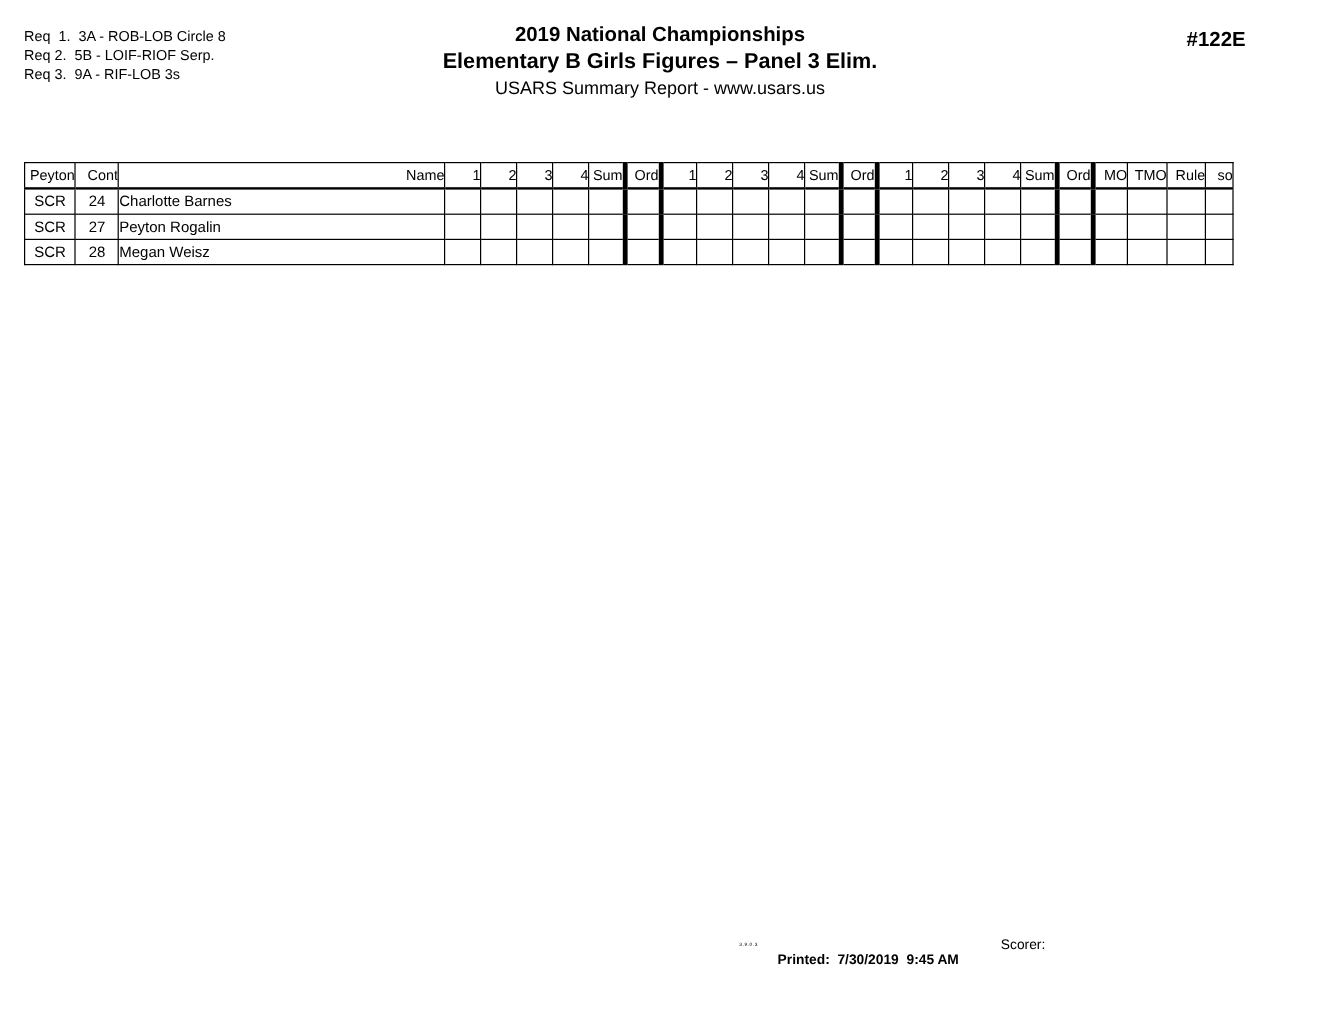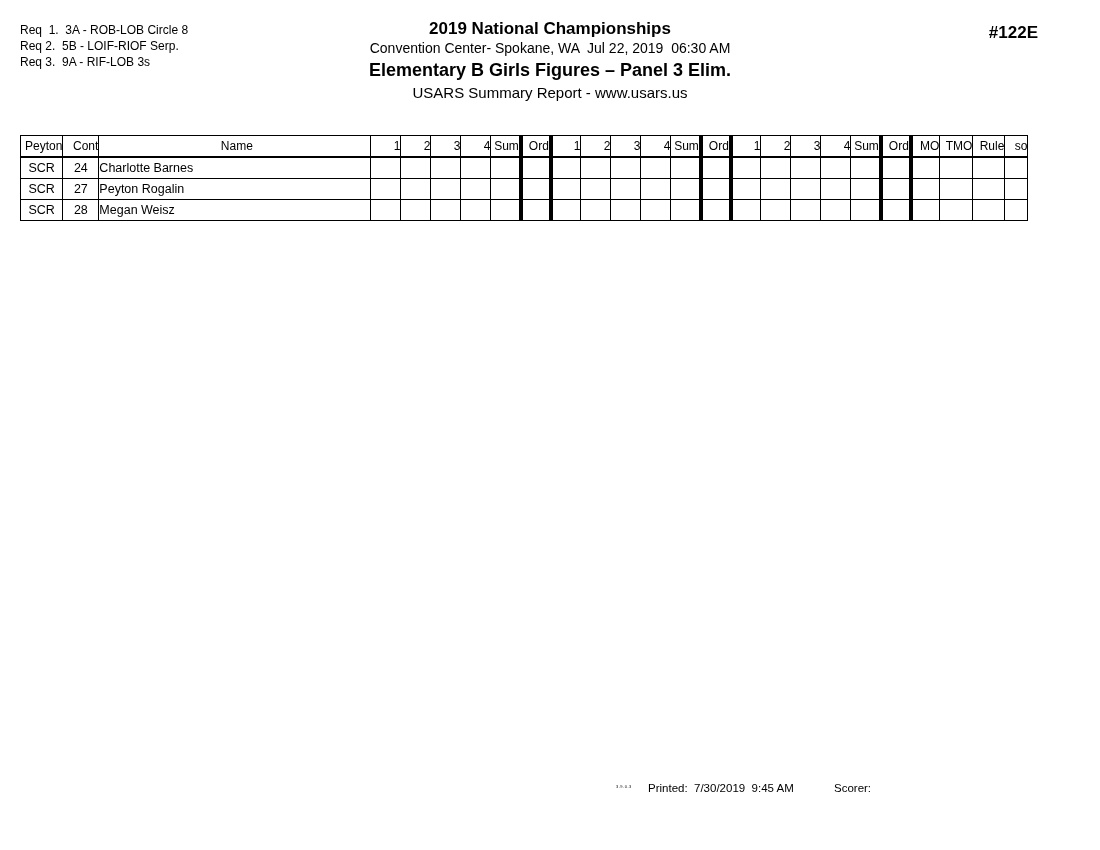--- a/index.html
+++ b/index.html
@@ -104,21 +104,21 @@
   tr.col-head td {
     text-align: right;
     font-size: 12px;
     border-top: 1px solid #000;
   }
   tr.col-head td.left-head {
     text-align: left;
     padding-left: 4px;
   }
   tr.col-head td.name-head {
-    text-align: center;
+    text-align: right;
     padding-left: 4px;
   }
 
   tr.data-row td {
     height: 20px;
     font-size: 12.5px;
   }
   td.c-place, td.c-cont { text-align: center; }
   td.c-name { text-align: left; padding-left: 4px; }
 
@@ -147,41 +147,41 @@
   .foot-version {
     position: absolute;
     left: 616px;
     top: 2px;
     font-size: 4px;
     letter-spacing: 0.5px;
   }
   .foot-printed {
     position: absolute;
     left: 648px;
-    top: 0;
+    top: 12px;
     white-space: pre;
+    font-weight: bold;
   }
   .foot-scorer {
     position: absolute;
     left: 834px;
     top: 0;
   }
 </style>
 </head>
 <body>
 
 <div class="reqs">
   <div class="req-line">Req  1.  3A - ROB-LOB Circle 8</div>
   <div class="req-line">Req 2.  5B - LOIF-RIOF Serp.</div>
   <div class="req-line">Req 3.  9A - RIF-LOB 3s</div>
 </div>
 
 <div class="title-block">
   <div class="title-main">2019 National Championships</div>
-  <div class="title-venue">Convention Center- Spokane, WA  Jul 22, 2019  06:30 AM</div>
   <div class="title-event">Elementary B Girls Figures – Panel 3 Elim.</div>
   <div class="title-report">USARS Summary Report - www.usars.us</div>
 </div>
 
 <div class="event-number">#122E</div>
 
 <div class="sheet">
   <table class="score">
     <colgroup>
       <col style="width:38px">

